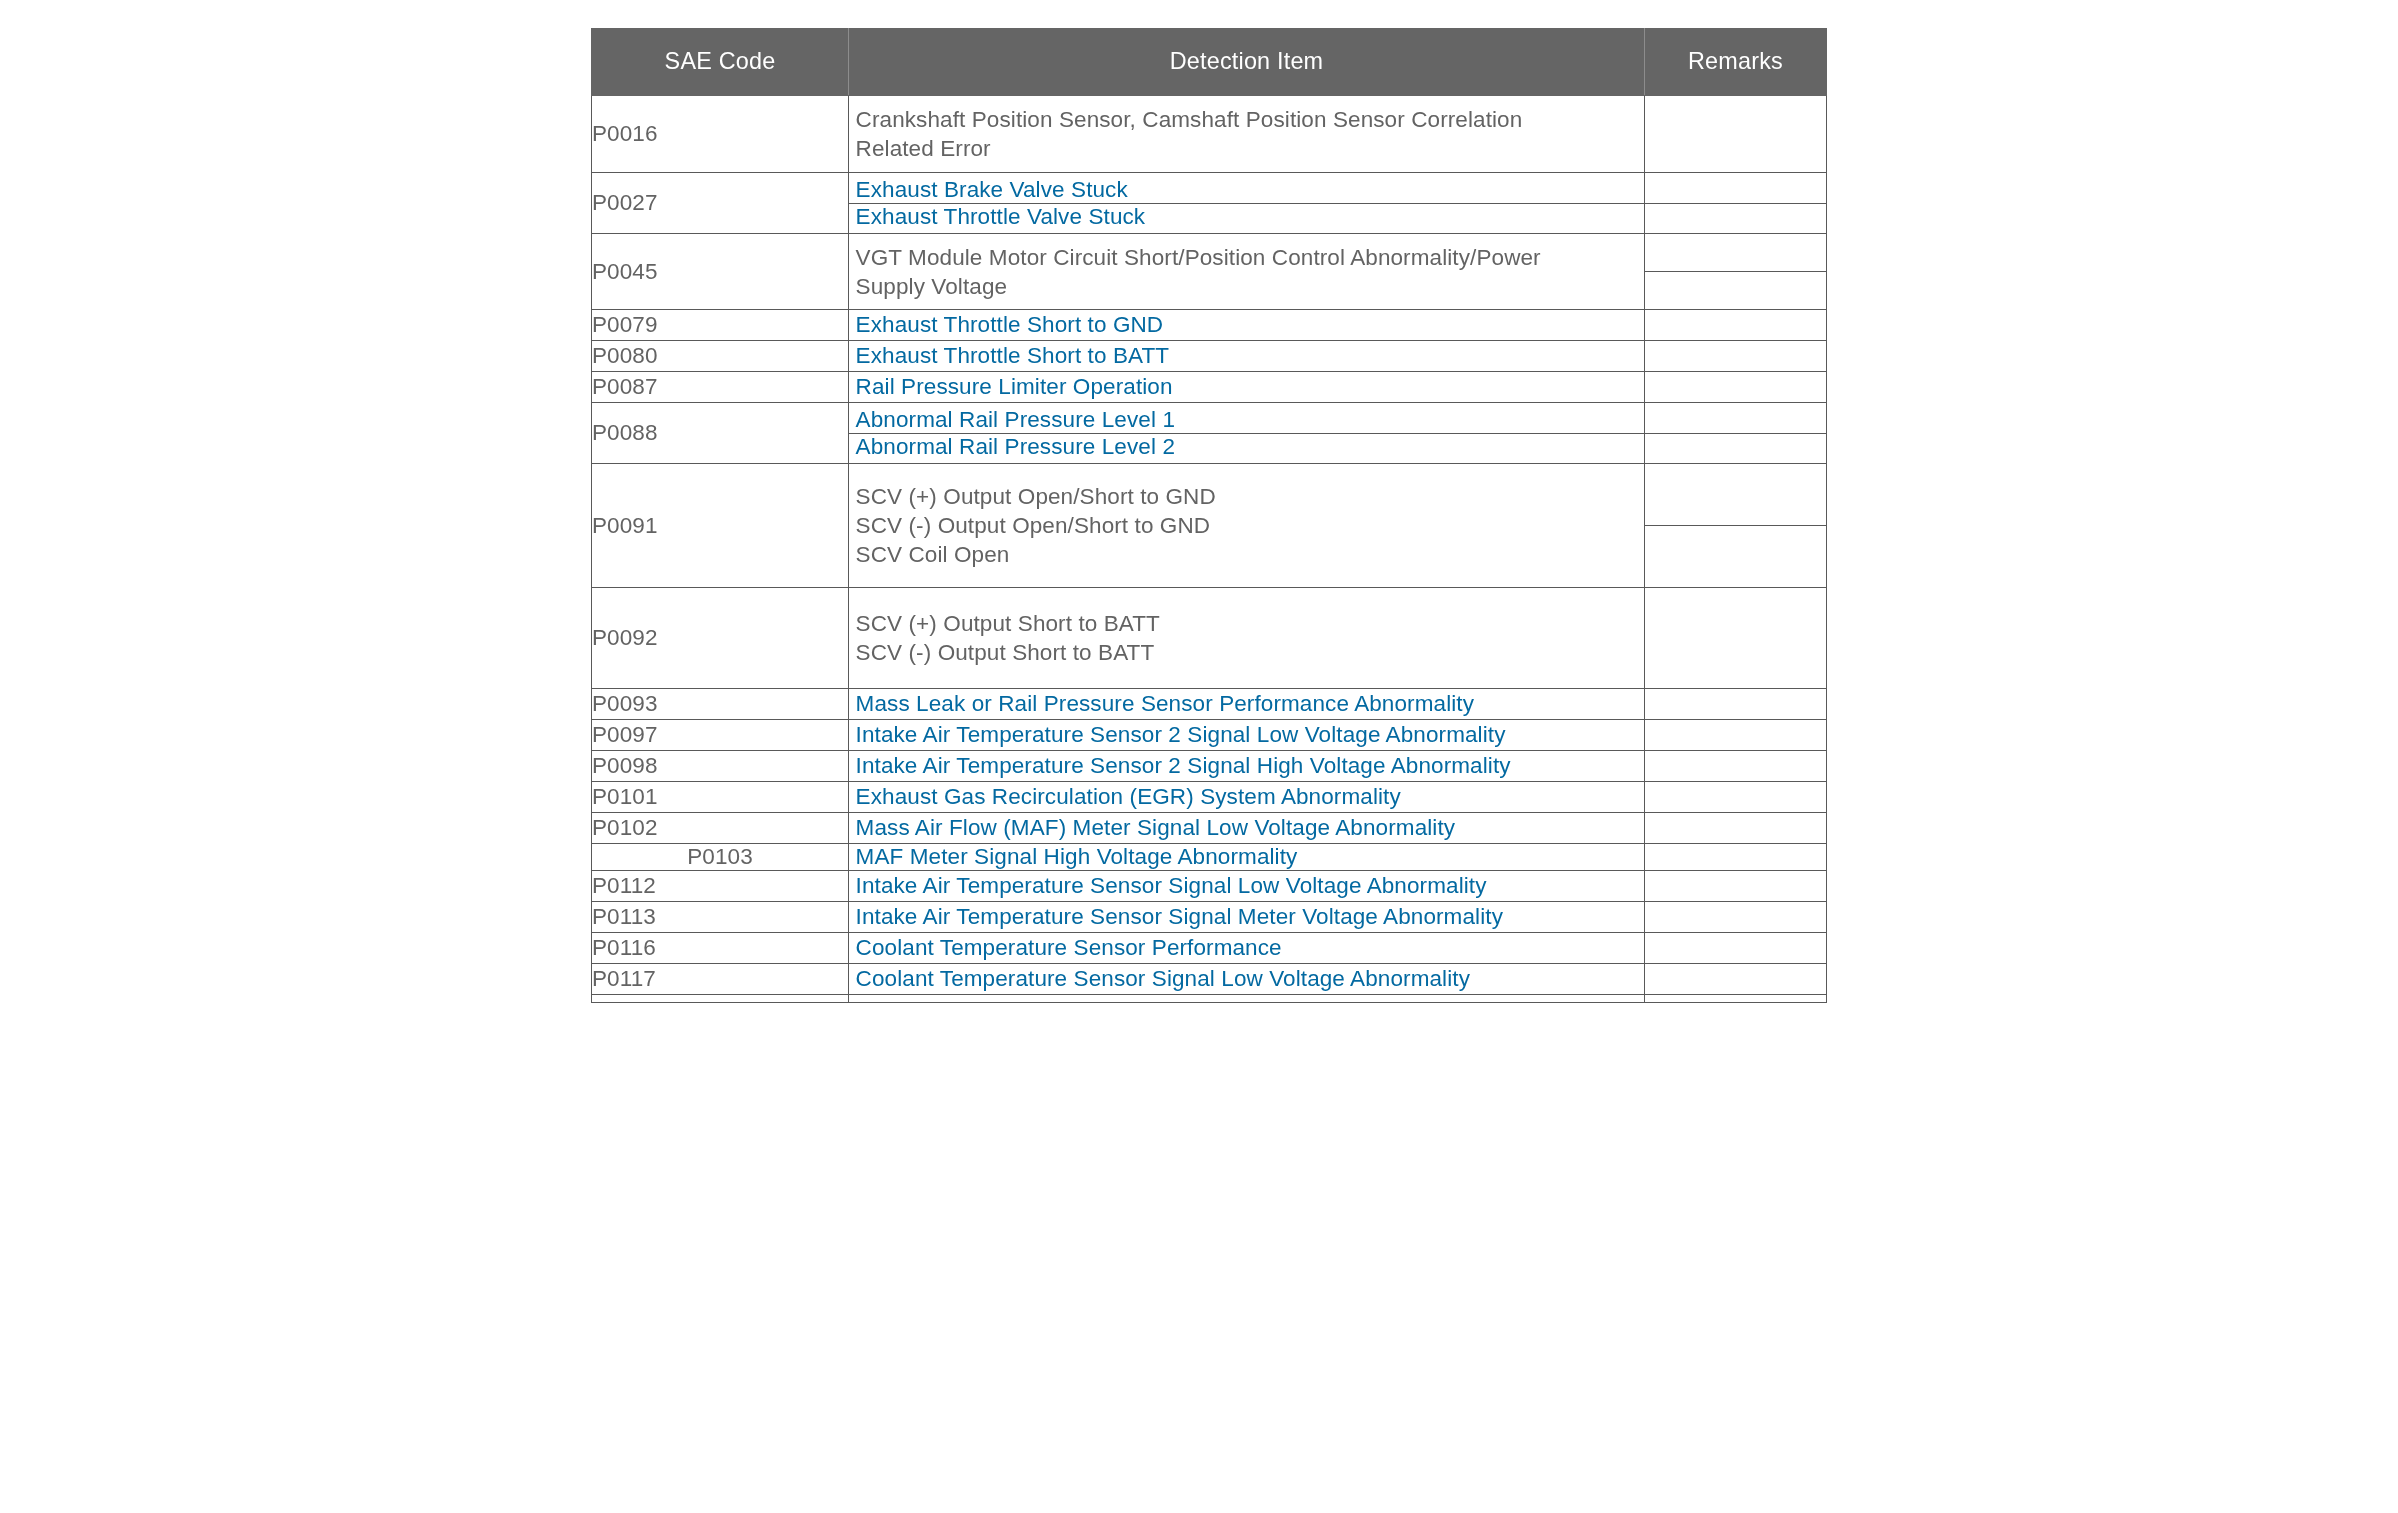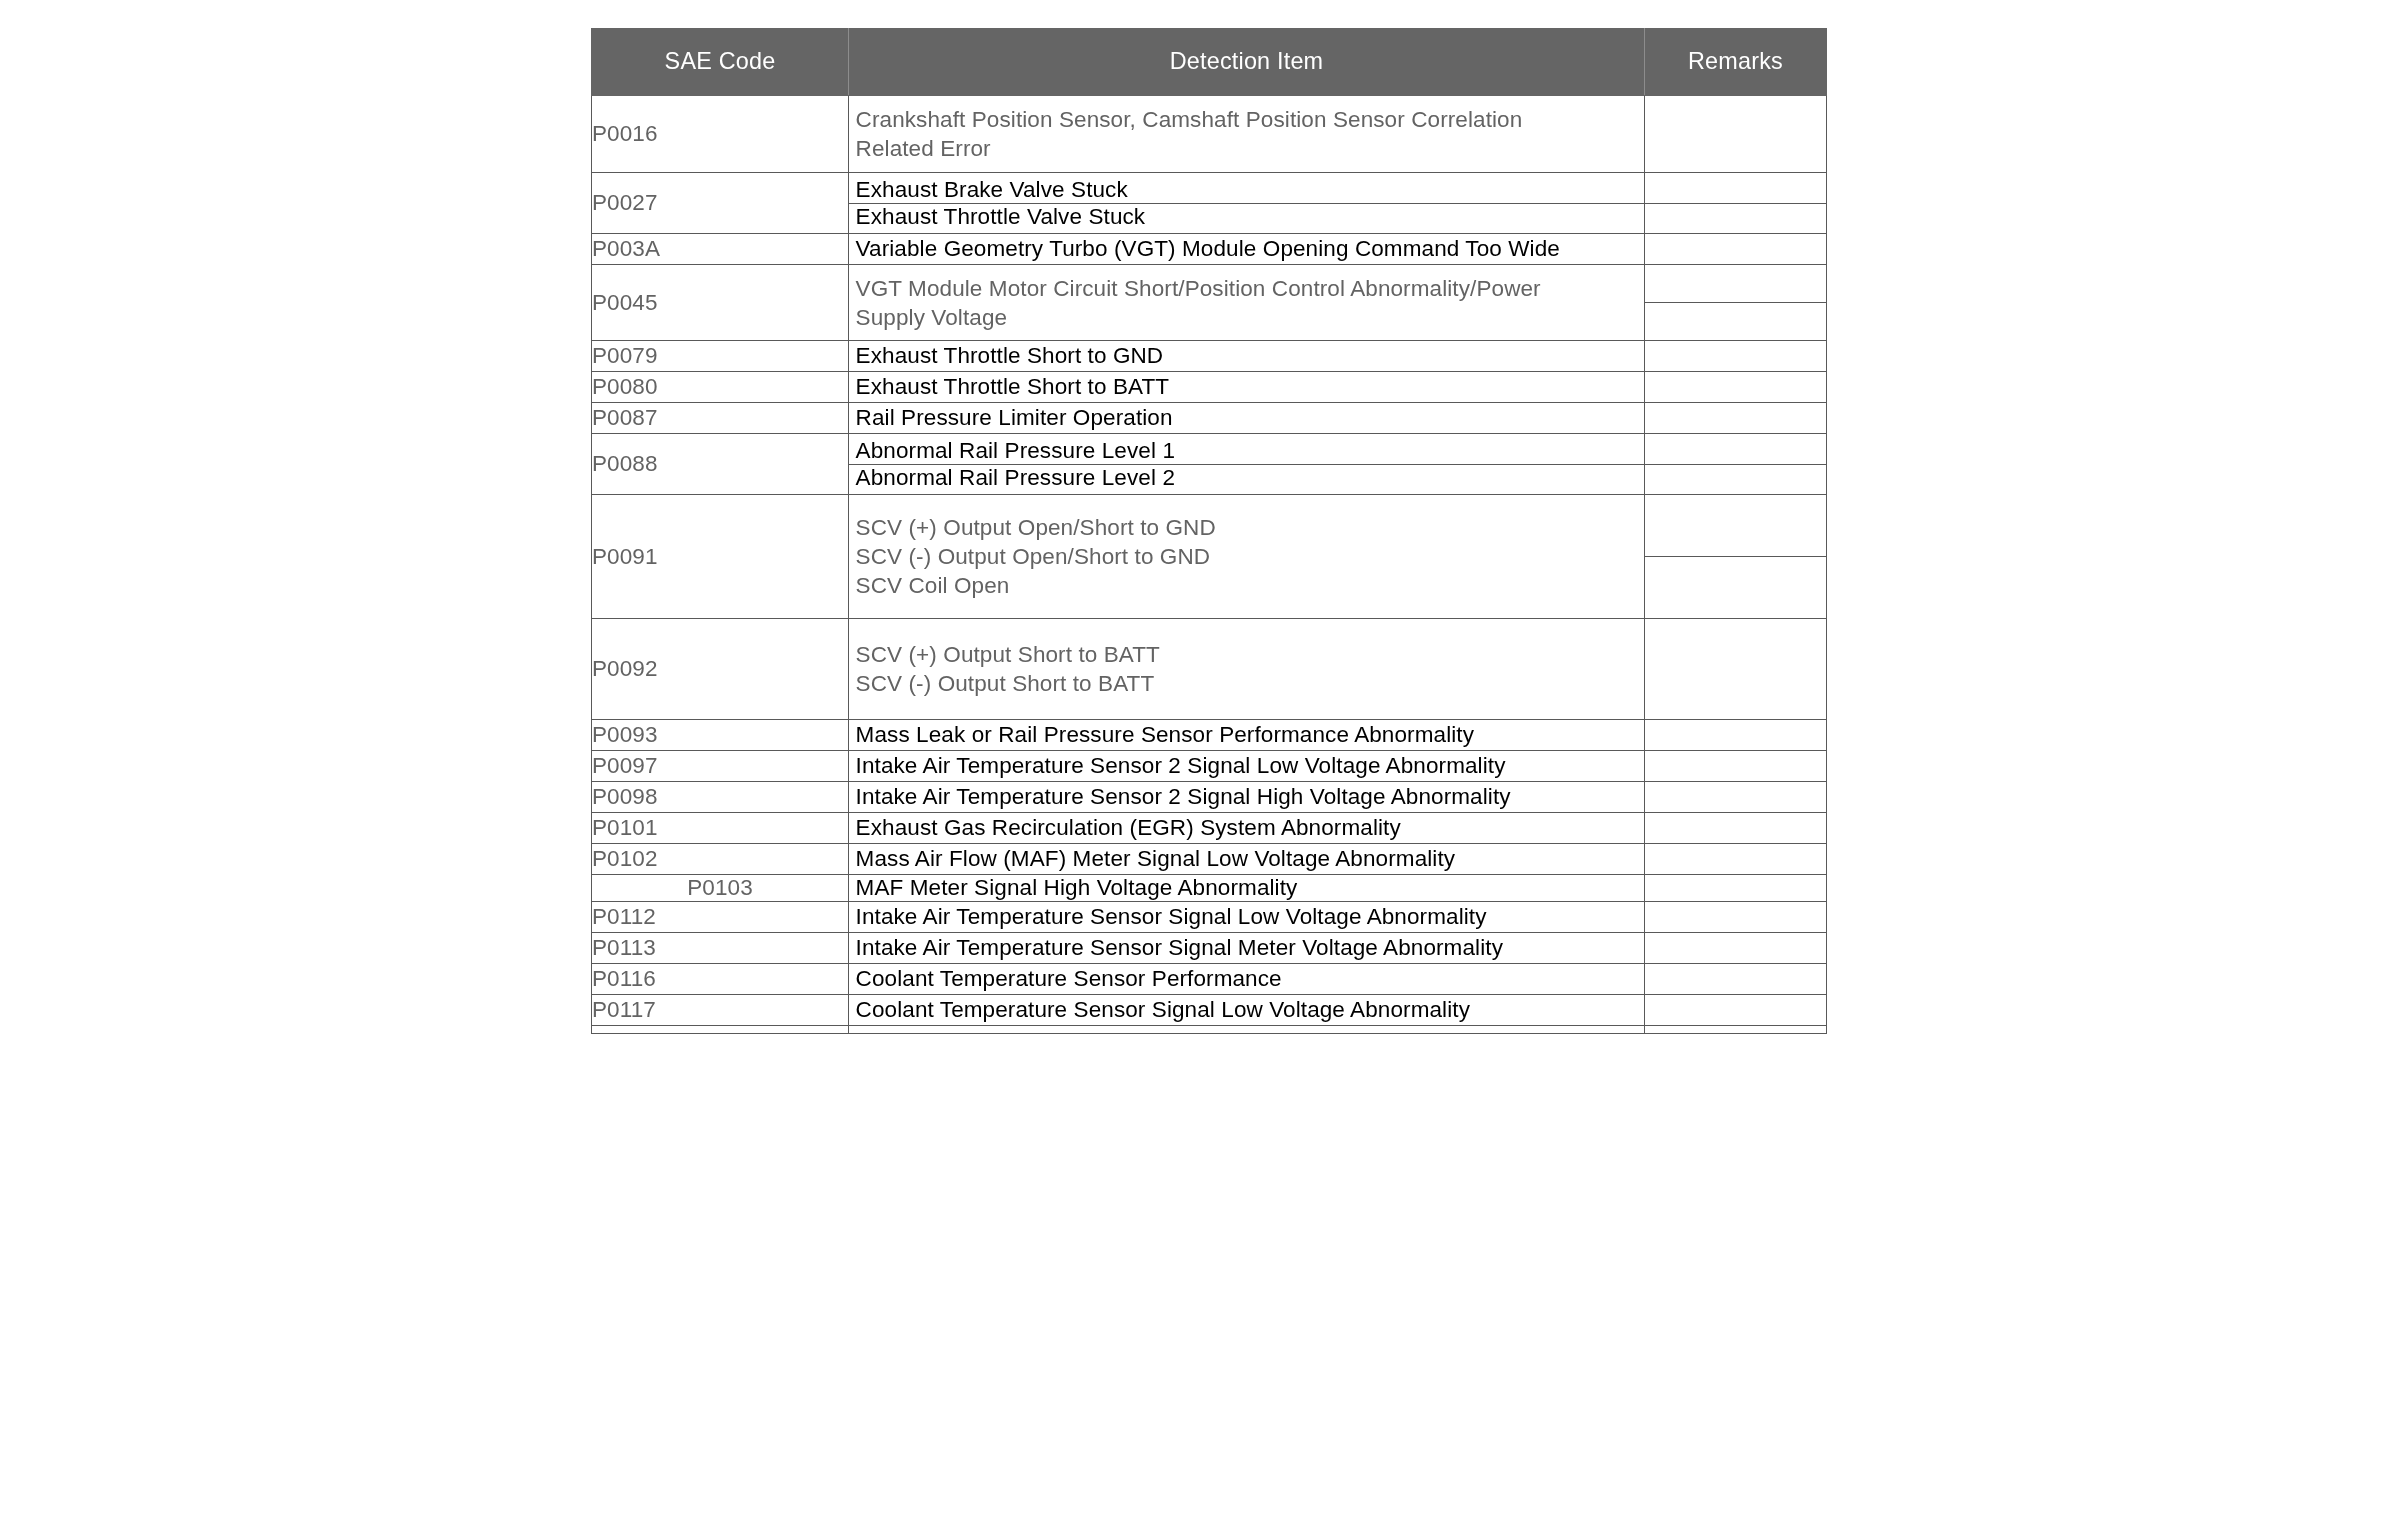--- a/index.html
+++ b/index.html
@@ -84,21 +84,21 @@
   .sub-stack {
     display: flex;
     flex-direction: column;
     width: 100%;
     height: 100%;
   }
   .sub-item {
     flex: 1 1 auto;
     display: flex;
     align-items: center;
-    color: #000000;
+    color: #0369a1;
     font-size: 22.5px;
     padding-left: 6.6px;
     letter-spacing: 0.1px;
     box-sizing: border-box;
   }
   .sub-item + .sub-item.divided {
     border-top: 0.9px solid #595959;
   }
 
   .detect-text {
@@ -173,33 +173,20 @@
               <div class="sub-item divided">Exhaust Throttle Valve Stuck</div>
             </div>
           </td>
           <td class="remark-cell">
             <div class="remark-stack">
               <div class="remark-part"></div>
               <div class="remark-part"></div>
             </div>
           </td>
         </tr>
-        <tr style="height: 31px;">
-          <td class="code-cell">P003A</td>
-          <td class="detect-cell">
-            <div class="sub-stack">
-              <div class="sub-item">Variable Geometry Turbo (VGT) Module Opening Command Too Wide</div>
-            </div>
-          </td>
-          <td class="remark-cell">
-            <div class="remark-stack">
-              <div class="remark-part"></div>
-            </div>
-          </td>
-        </tr>
         <tr style="height: 76px;">
           <td class="code-cell">P0045</td>
           <td class="detect-cell">
             <div class="detect-wrap">
               <span class="detect-text">VGT Module Motor Circuit Short/Position Control Abnormality/Power</span>
               <span class="detect-text">Supply Voltage</span>
             </div>
           </td>
           <td class="remark-cell">
             <div class="remark-stack">

